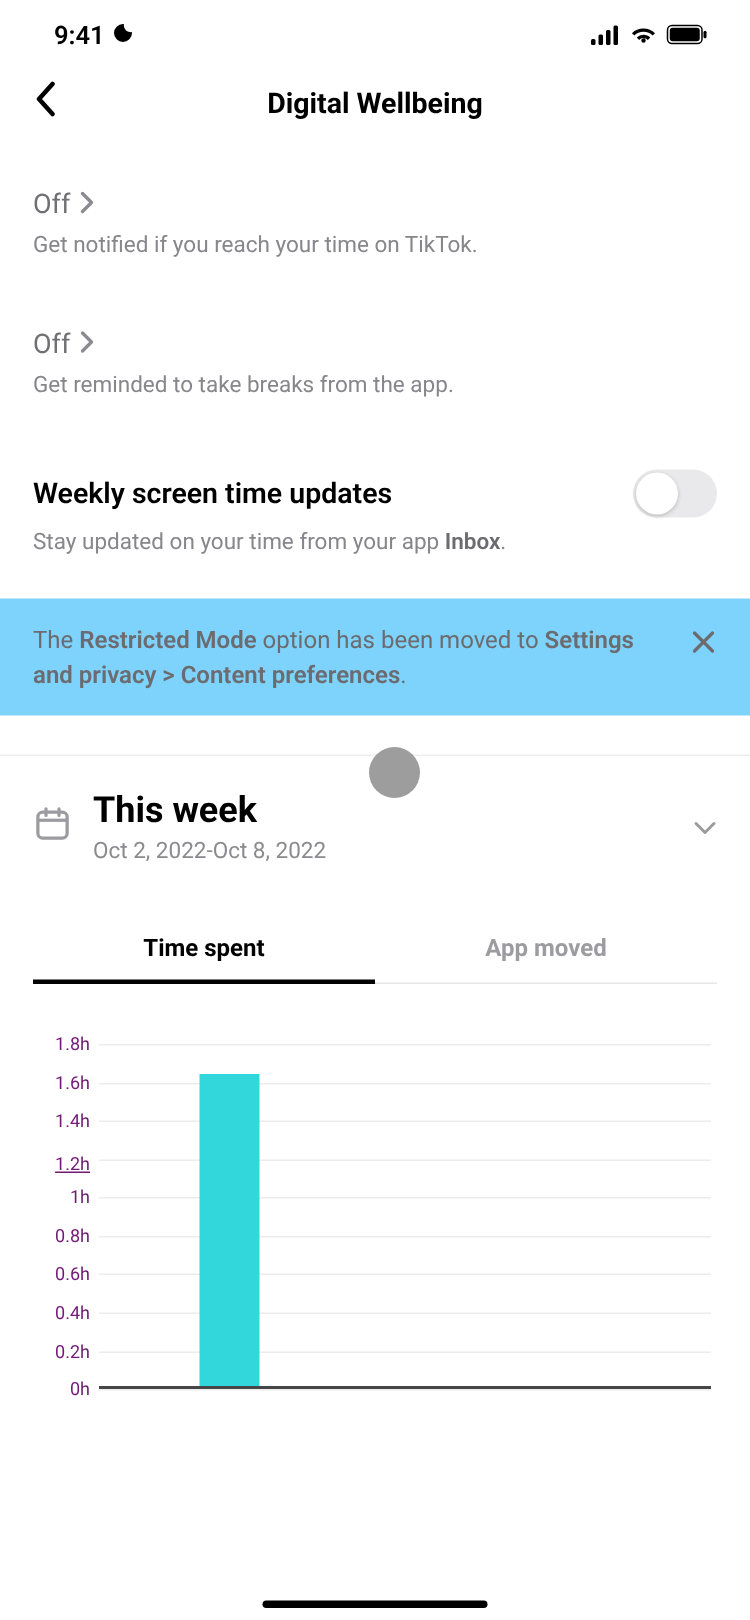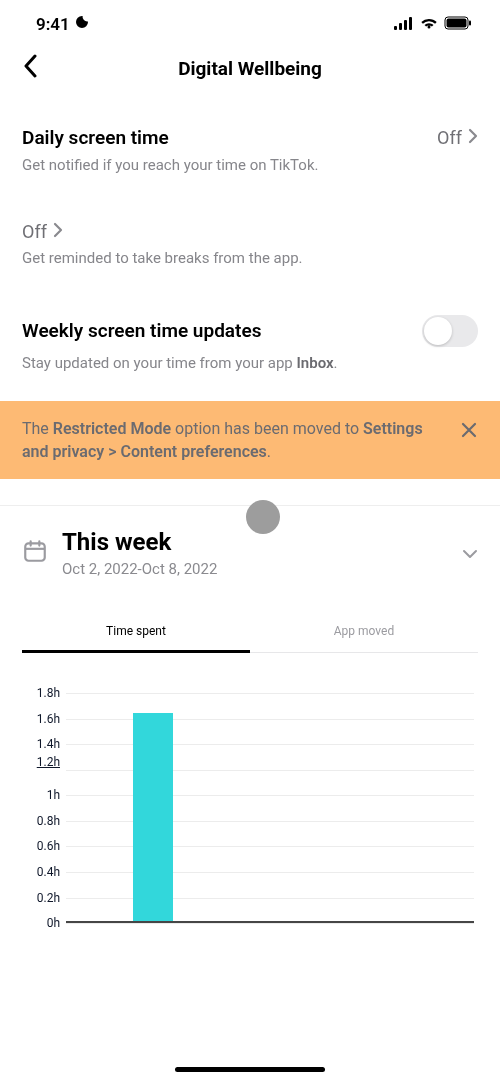--- a/index.html
+++ b/index.html
@@ -22,47 +22,47 @@
   .row-title { font-size: 19px; font-weight: 600; color: #000; }
   .row-value { display: flex; align-items: center; gap: 6px; }
   .row-value-text { font-size: 18px; color: #6f6f74; }
   .row-sub { font-size: 15px; color: #86868b; margin-top: 6px; line-height: 1.35; }
   .row-sub b { color: #6b6b70; font-weight: 600; }
 
   .toggle { width: 56px; height: 32px; border-radius: 16px; background: #e9e9eb; position: relative; }
   .toggle::after { content: ""; position: absolute; width: 28px; height: 28px; background: #fff; border-radius: 50%; top: 2px; left: 2px; box-shadow: 0 1px 3px rgba(0,0,0,0.2); }
 
   
-  .notice { background: #fdba74; padding: 16px 22px; display: flex; align-items: flex-start; gap: 18px; }
+  .notice { background: #7dd3fc; padding: 16px 22px; display: flex; align-items: flex-start; gap: 18px; }
   .notice-text { flex: 1; font-size: 16px; color: #6b6b70; line-height: 1.45; }
   .notice-text b { font-weight: 600; }
   .notice-close { color: #6b6b70; margin-top: 4px; }
 
   
   .hr { height: 1px; background: #eee; margin-top: 26px; }
   .summary-wrap { padding: 0 22px; margin-top: 22px; }
   .summary-h { font-size: 22px; font-weight: 700; margin-bottom: 22px; }
   .week-row { display: flex; align-items: center; gap: 14px; position: relative; }
   .week-text .week-title { font-size: 24px; font-weight: 700; }
   .week-text .week-range { font-size: 15px; color: #8a8a8f; margin-top: 4px; }
   .week-chev { margin-left: auto; color: #8a8a8f; }
 
   .grey-dot { position: absolute; left: 224px; top: -28px; width: 34px; height: 34px; border-radius: 50%; background: #9d9d9d; }
 
   
   .tabs { display: flex; margin-top: 32px; border-bottom: 1px solid #e7e7e9; }
-  .tab { flex: 1; text-align: center; padding: 14px 0; font-size: 12px; font-weight: 400; color: #9b9ba0; }
+  .tab { flex: 1; text-align: center; padding: 14px 0; font-size: 16px; font-weight: 700; color: #9b9ba0; }
   .tab.active { color: #000; position: relative; }
   .tab.active::after { content: ""; position: absolute; left: 0; right: 0; bottom: -1px; height: 3px; background: #000; }
 
   
   .chart { padding: 40px 22px 0 22px; }
   .chart-grid { position: relative; height: 230px; margin-left: 44px; margin-right: 4px; }
   .grid-line { position: absolute; left: 0; right: 0; height: 1px; background: #ececec; }
-  .y-tick { position: absolute; left: -50px; width: 44px; text-align: right; font-size: 12px; color: #0f172a; transform: translateY(-50%); }
+  .y-tick { position: absolute; left: -50px; width: 44px; text-align: right; font-size: 12px; color: #701a75; transform: translateY(-50%); }
   .axis-x { position: absolute; bottom: 0; left: 0; right: 0; height: 2px; background: #464646; }
   .bar { position: absolute; bottom: 2px; width: 40px; background: #32d7db; }
   .x-labels { display: flex; margin-left: 44px; margin-right: 4px; margin-top: 8px; }
   .x-label { flex: 1; text-align: center; font-size: 12px; color: #8a8a8f; line-height: 1.25; }
 
   
   .home-ind { position: absolute; bottom: 8px; left: 50%; transform: translateX(-50%); width: 150px; height: 5px; background: #000; border-radius: 3px; }
 </style>
 </head>
 <body>
@@ -106,21 +106,20 @@
         <path d="M12 2 L3 12 L12 22" stroke="#000" stroke-width="3" fill="none" stroke-linecap="round" stroke-linejoin="round"></path>
       </svg>
   </div>
   <div class="title">Digital Wellbeing</div>
 </div>
 
 <div class="settings">
 
   <div class="row">
     <div class="row-main">
-      <span class="row-title">Daily screen time</span>
       <span class="row-value">
         <span class="row-value-text">Off</span>
         <span><svg width="10" height="16" viewBox="0 0 10 16">
               <path d="M2 2 L8 8 L2 14" stroke="#8a8a8f" stroke-width="2.2" fill="none" stroke-linecap="round" stroke-linejoin="round"></path>
             </svg></span>
       </span>
     </div>
     <div class="row-sub">Get notified if you reach your time on TikTok.</div>
   </div>
 
@@ -196,21 +195,21 @@
       <div class="y-tick" style="top: 204.444px;">0.2h</div>
       <div class="grid-line" style="top: 178.889px;"></div>
       <div class="y-tick" style="top: 178.889px;">0.4h</div>
       <div class="grid-line" style="top: 153.333px;"></div>
       <div class="y-tick" style="top: 153.333px;">0.6h</div>
       <div class="grid-line" style="top: 127.778px;"></div>
       <div class="y-tick" style="top: 127.778px;">0.8h</div>
       <div class="grid-line" style="top: 102.222px;"></div>
       <div class="y-tick" style="top: 102.222px;">1h</div>
       <div class="grid-line" style="top: 76.6667px;"></div>
-      <div class="y-tick" style="top: 69px; text-decoration: underline;">1.2h</div>
+      <div class="y-tick" style="top: 80px; text-decoration: underline;">1.2h</div>
       <div class="grid-line" style="top: 51.1111px;"></div>
       <div class="y-tick" style="top: 51.1111px;">1.4h</div>
       <div class="grid-line" style="top: 25.5556px;"></div>
       <div class="y-tick" style="top: 25.5556px;">1.6h</div>
       <div class="grid-line" style="top: 0px;"></div>
       <div class="y-tick" style="top: 0px;">1.8h</div>
       <div class="axis-x"></div>
       <div class="bar" style="left: calc(21.4286% - 20px); height: 208.278px;"></div>
     </div>
 </div>

